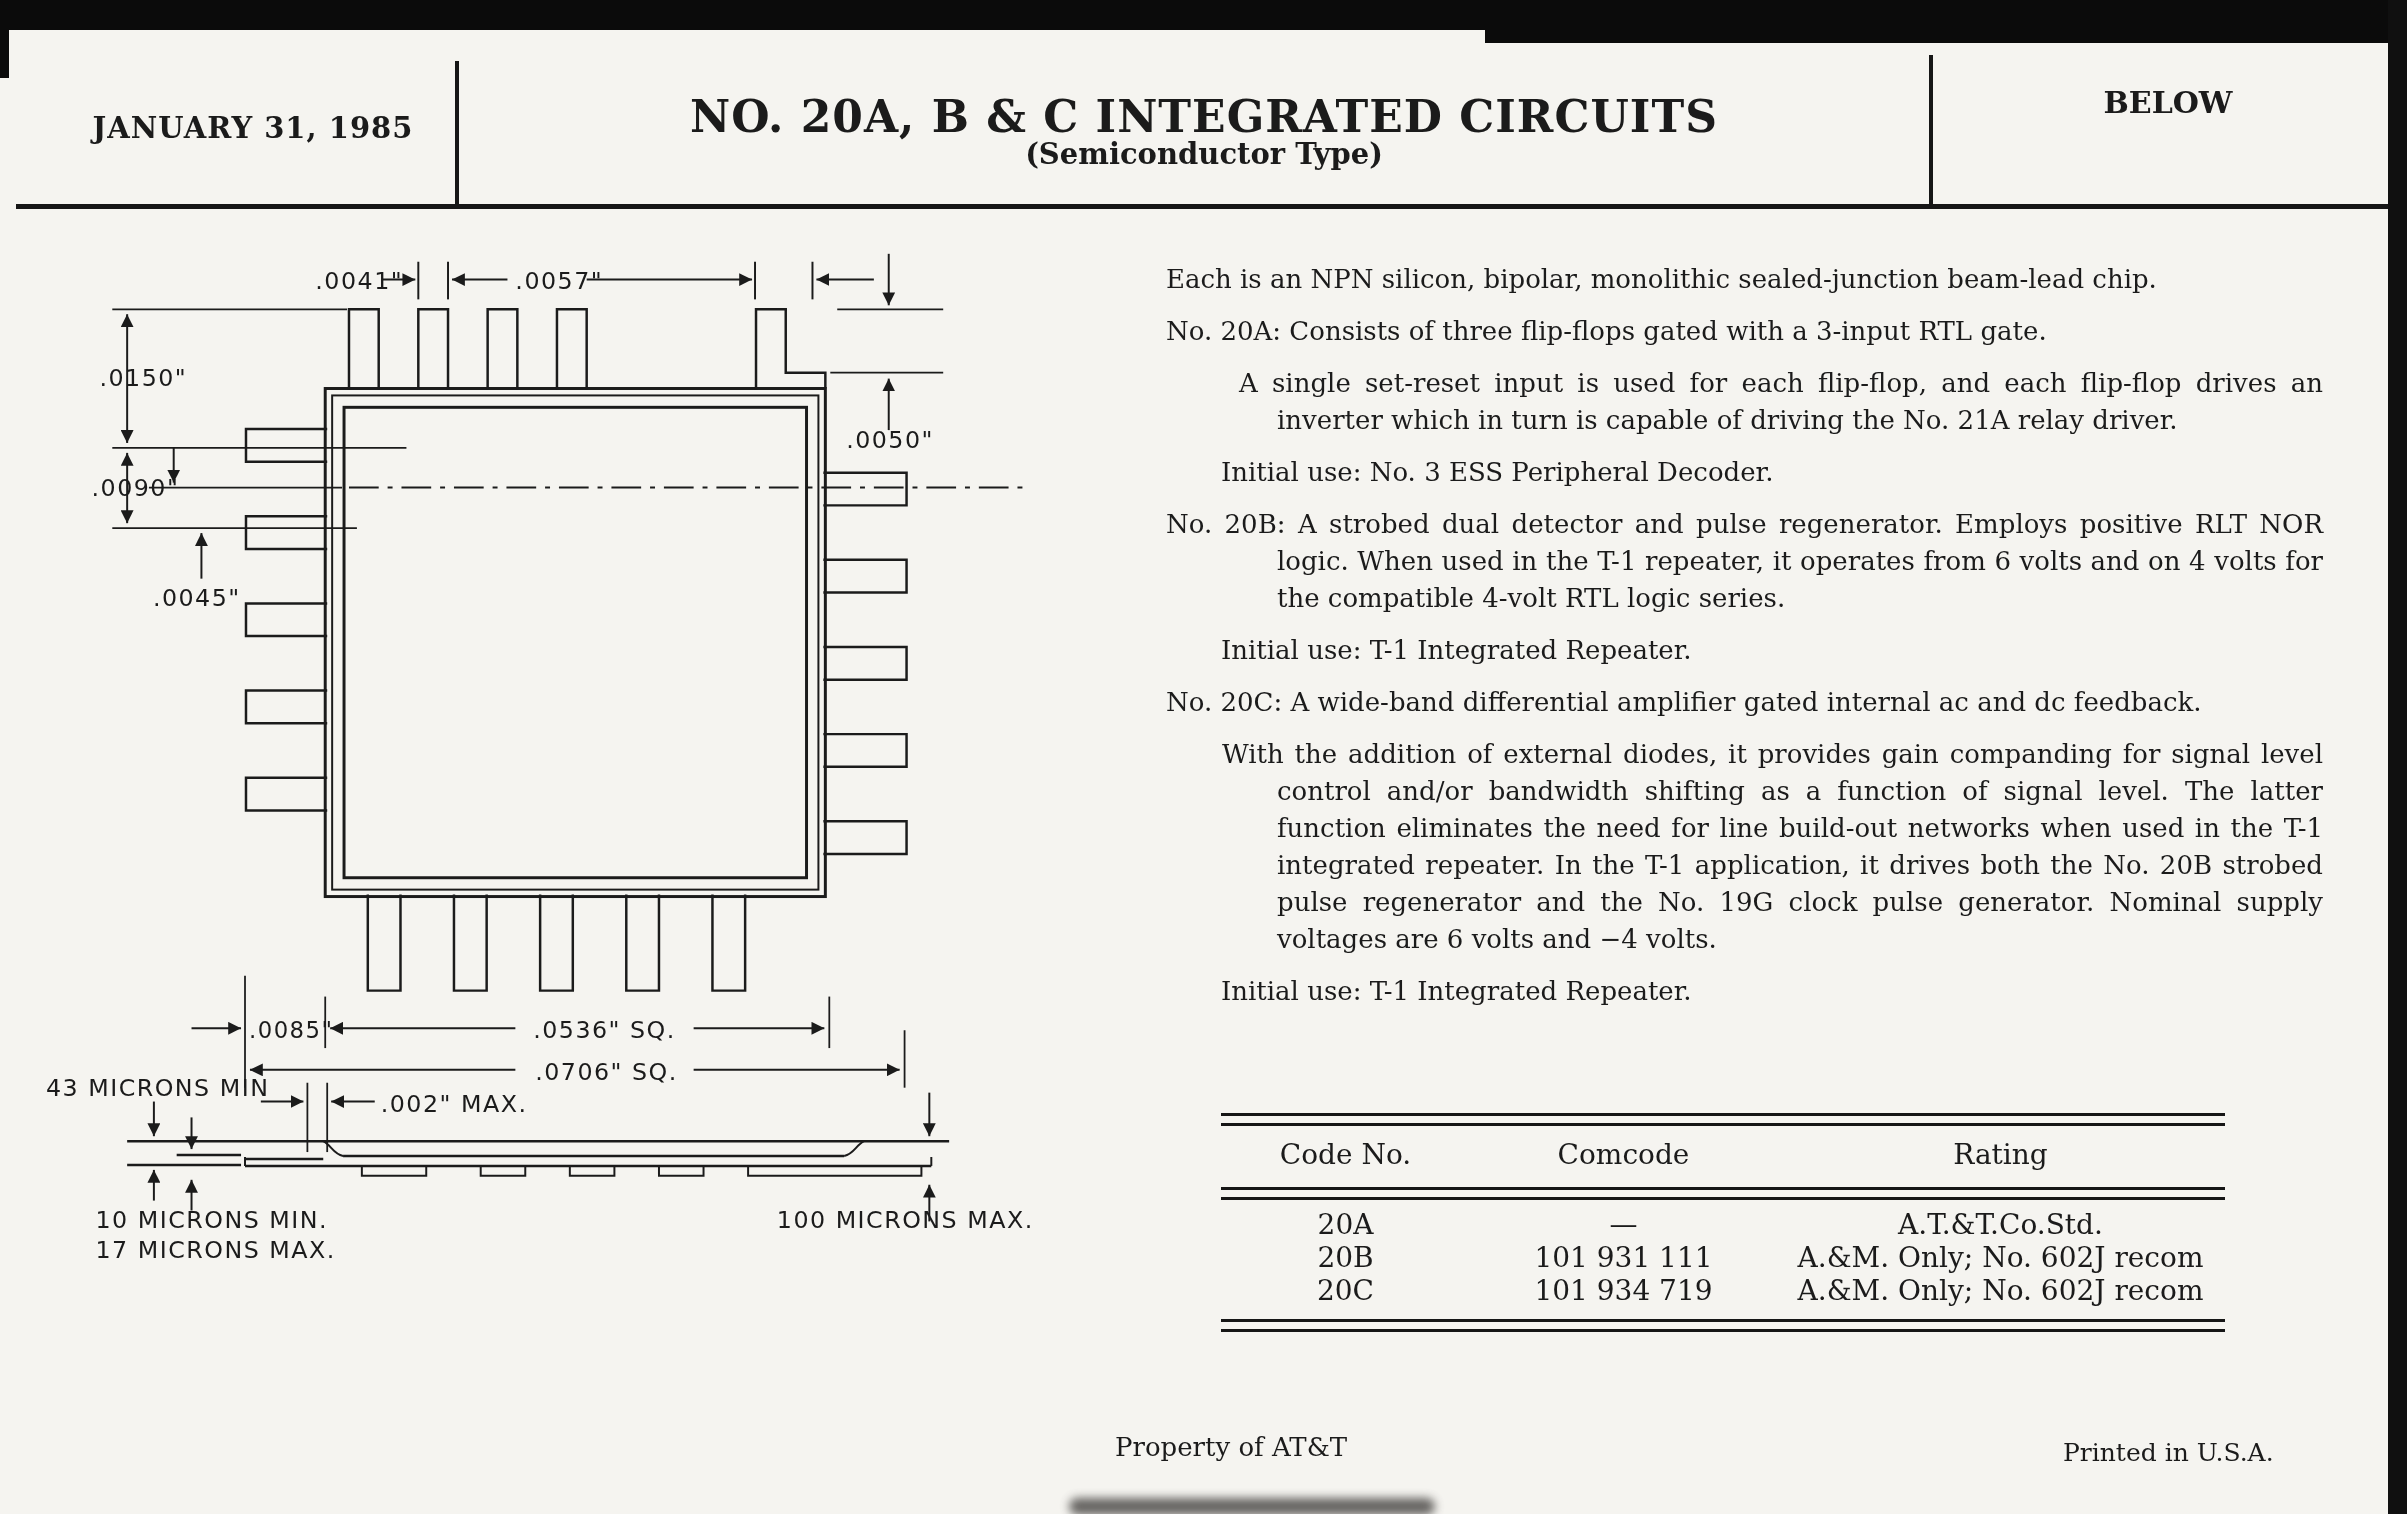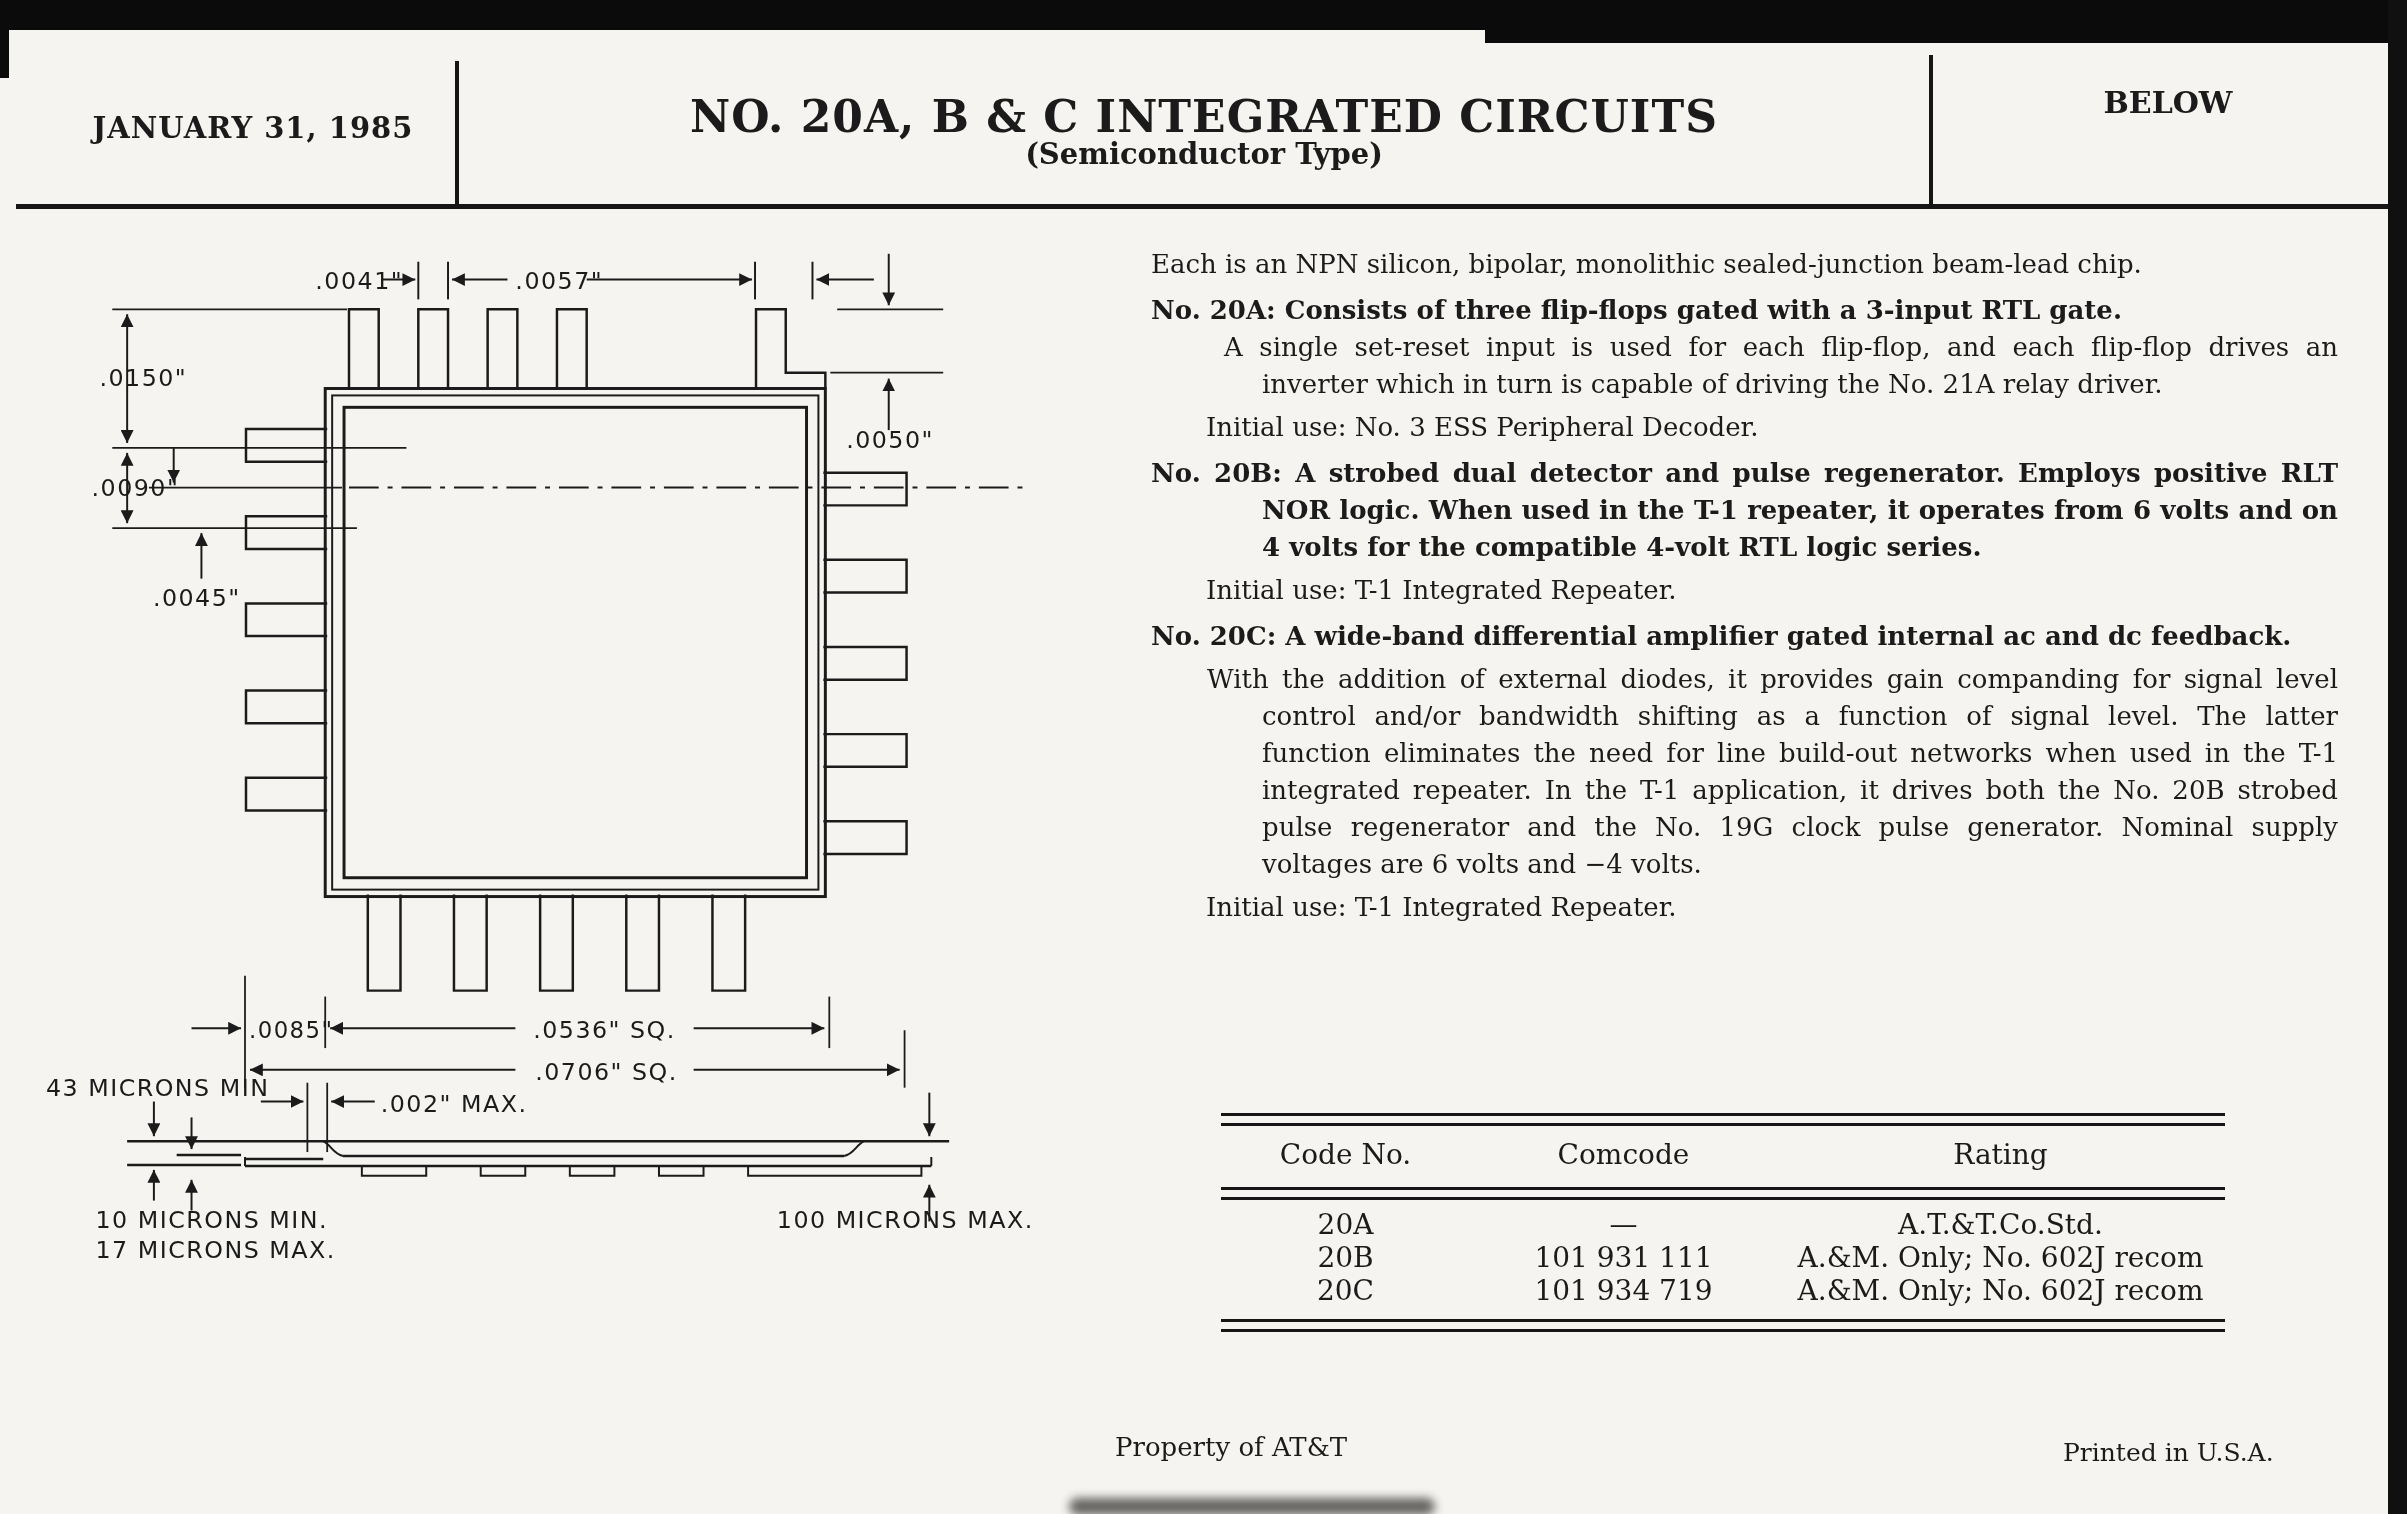--- a/index.html
+++ b/index.html
@@ -25,26 +25,26 @@
          font-size:44px;font-weight:bold;letter-spacing:1px;white-space:nowrap;}
   .subtitle{position:absolute;left:515px;top:137px;width:1378px;text-align:center;
             font-size:29px;font-weight:bold;}
   .see-ratings{position:absolute;left:1964px;top:83px;width:408px;text-align:center;
                font-weight:bold;font-size:30px;line-height:40px;}
   .hrule{position:absolute;left:16px;top:204px;width:2372px;height:5px;background:#161616;}
 
   
   .copy{position:absolute;left:1151px;top:246px;width:1187px;
         font-size:26px;line-height:37px;text-align:justify;}
-  .copy p{margin:0;}
+  .copy p{margin:15px;}
   .hang{padding-left:111px;text-indent:-111px;}
   .sub{padding-left:111px;text-indent:-38px;}
   .init{padding-left:55px;}
   .with{padding-left:111px;text-indent:-55px;}
-  .gap{margin-top:9px !important;font-weight:bold;}
+  .gap{margin-top:9px !important;}
   .gap-sm{margin-top:6px !important;}
 
   
   .tbl{position:absolute;left:1221px;top:1113px;width:1004px;}
   .drule{height:7px;border-top:3px solid #161616;border-bottom:3px solid #161616;}
   .trow{display:grid;grid-template-columns:249px 307px 447px;}
   .trow div{text-align:center;font-size:28px;}
   .thead div{padding:12px 0 16px 0;}
   .tbody{padding:8px 0 12px 0;}
   .tbody .trow div{line-height:33px;white-space:nowrap;}

